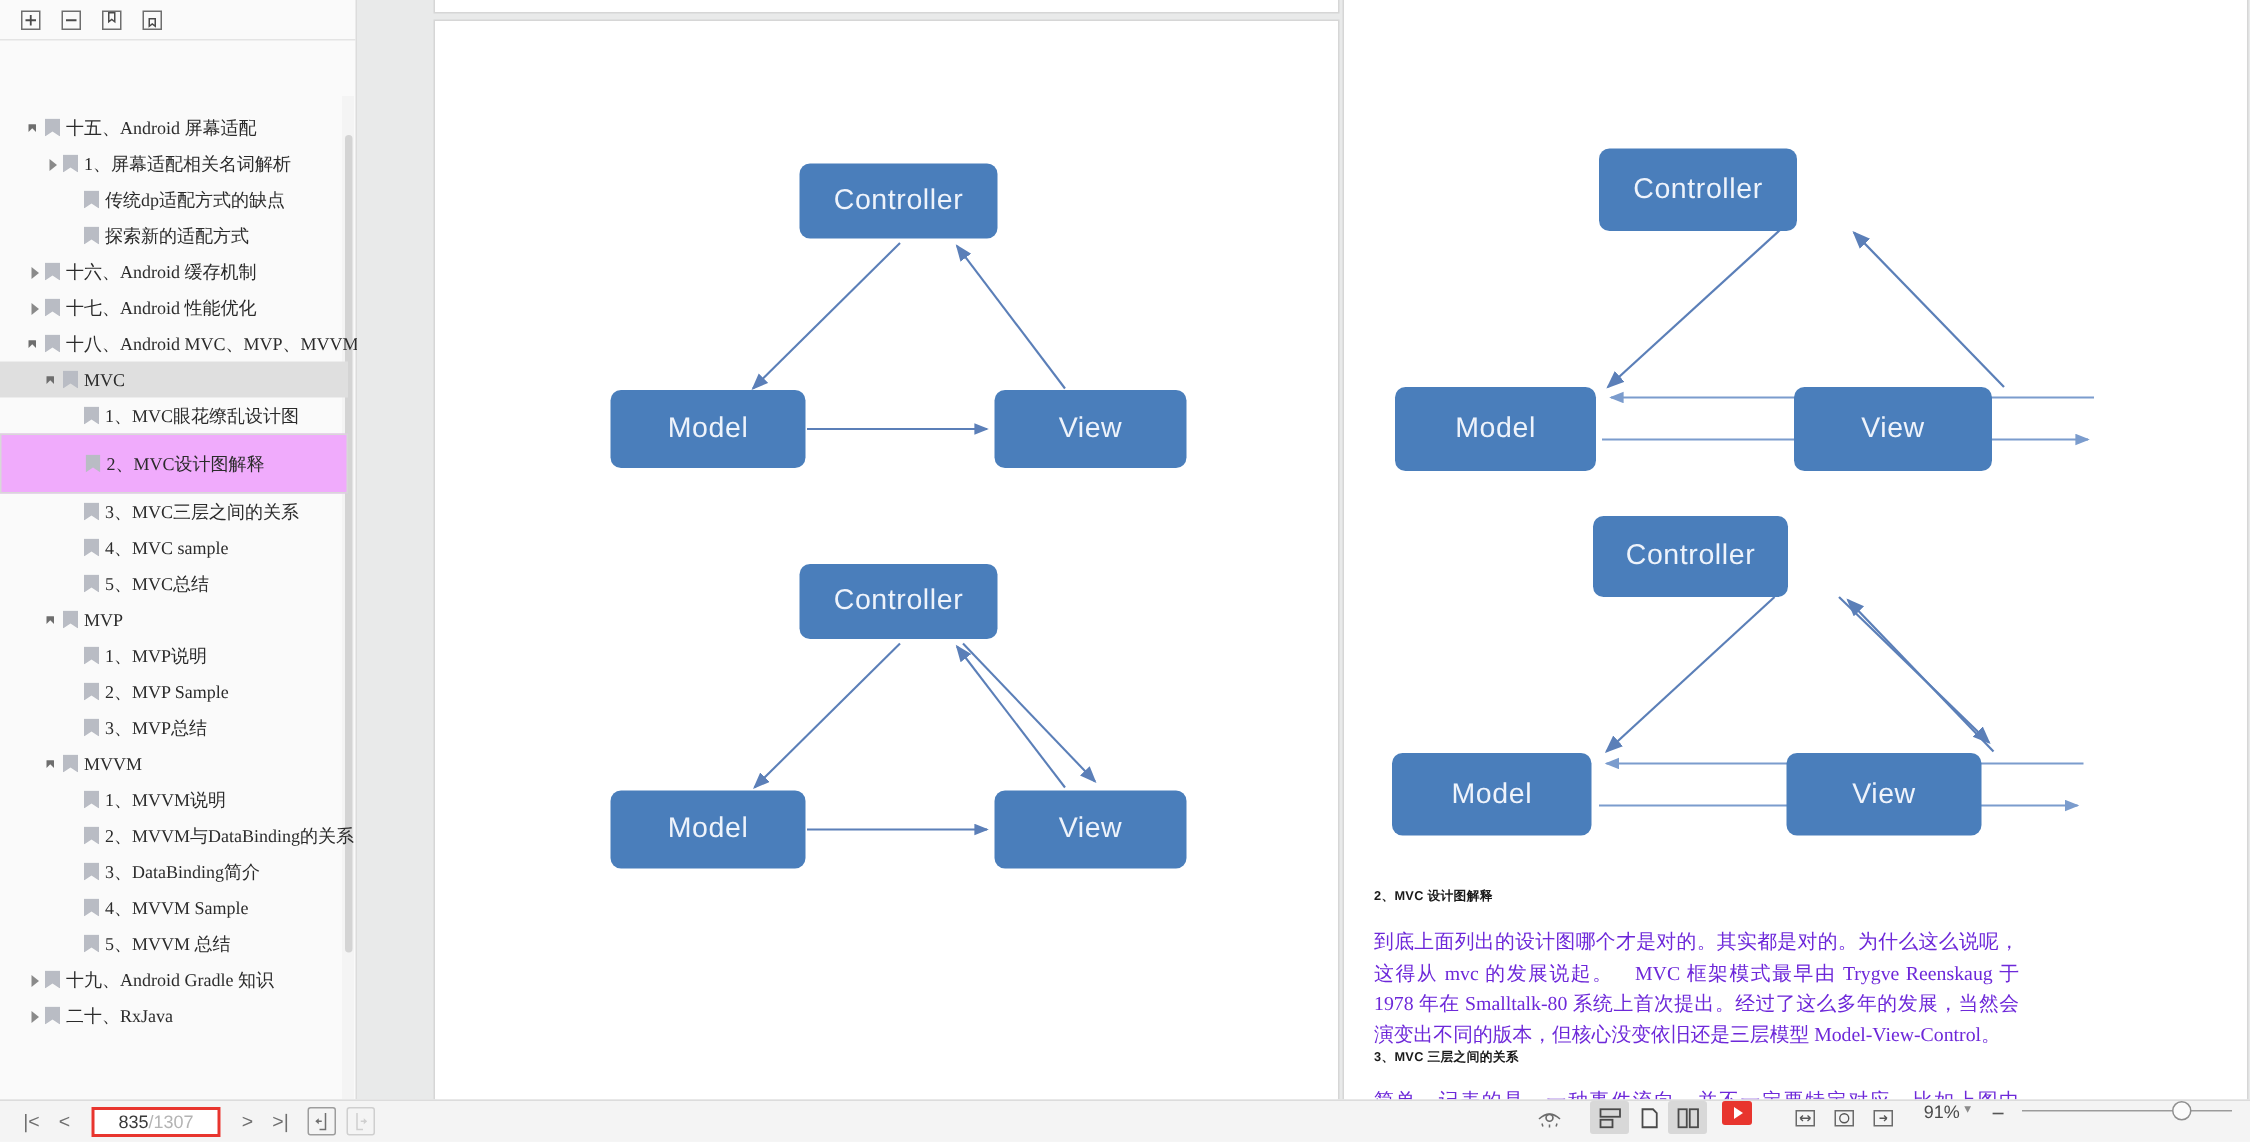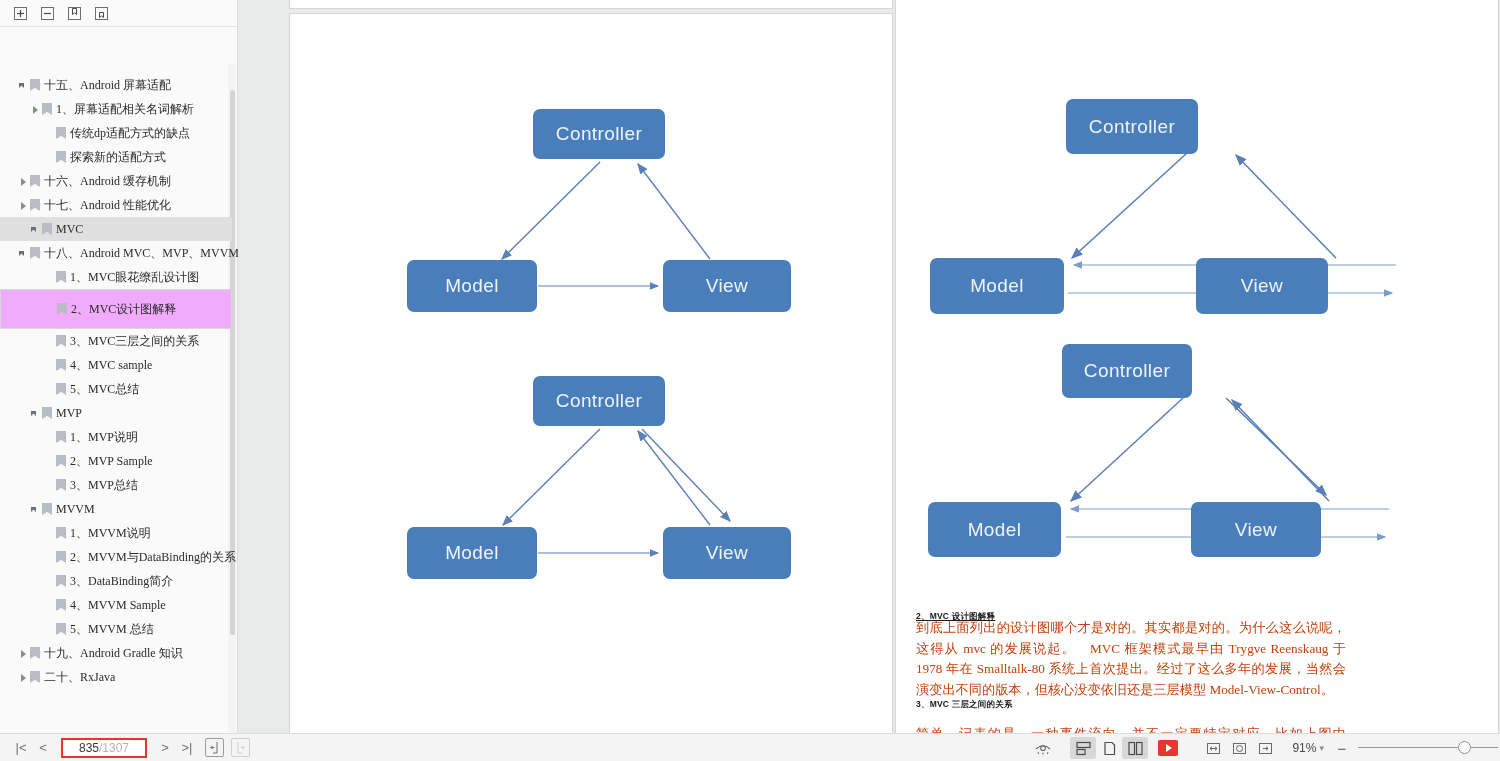--- a/index.html
+++ b/index.html
@@ -108,21 +108,21 @@
     letter-spacing: .4px;
   }
   .diagram svg { position: absolute; left: 0; top: 0; overflow: visible; }
 
   
   .sec-head {
     position: absolute; font-size: 8.5px; font-weight: bold; color: #1a1a1a;
     font-family: "Liberation Sans", sans-serif; letter-spacing: .2px;
   }
   .body-par {
-    position: absolute; font-size: 13.2px; color: #c2410c; line-height: 20.5px;
+    position: absolute; font-size: 13.2px; color: #6d28d9; line-height: 20.5px;
     font-family: "Liberation Serif", serif; width: 430px; text-align: justify;
   }
   .clip-par { overflow: hidden; height: 11px; }
 
   
   #bottombar {
     position: absolute; left: 0; bottom: 0; width: 1500px; height: 28px;
     background: #f4f4f4; border-top: 1px solid #dcdcdc;
     display: flex; align-items: center;
   }
@@ -139,21 +139,21 @@
   #pagebox .cur { color: #3a3a3a; }
   #pagebox .tot { color: #b4b4b4; }
   .sqbtn {
     width: 19px; height: 19px; border: 1px solid #9d9d9d; border-radius: 2px;
     margin-left: 7px; position: relative; cursor: pointer;
   }
   .sqbtn.dim { border-color: #cfcfcf; }
 
   #right-tools {
     position: absolute; right: 0; top: 0; height: 28px;
-    display: flex; align-items: center; padding-right: 2px; gap: 0;
+    display: flex; align-items: flex-start; padding-right: 12px; gap: 0;
   }
   .tool {
     width: 26px; height: 22px; display: flex; align-items: center;
     justify-content: center; cursor: pointer; border-radius: 2px;
   }
   .tool.active { background: #d8d8d8; }
   #playbtn {
     width: 20px; height: 16px; background: #e8352e; border-radius: 2px;
     display: flex; align-items: center; justify-content: center;
     margin: 0 10px; cursor: pointer;
@@ -244,29 +244,29 @@
           <div class="bm-row lvl1">
             <span class="tri right"></span>
             <span class="bk"></span>
             <span class="bm-label">十六、Android 缓存机制</span>
           </div>
           <div class="bm-row lvl1">
             <span class="tri right"></span>
             <span class="bk"></span>
             <span class="bm-label">十七、Android 性能优化</span>
           </div>
+          <div class="bm-row lvl1">
+            <span class="tri down"></span>
+            <span class="bk"></span>
+            <span class="bm-label">十八、Android MVC、MVP、MVVM</span>
+          </div>
           <div class="bm-row lvl2 sel">
             <span class="tri down"></span>
             <span class="bk"></span>
             <span class="bm-label">MVC</span>
-          </div>
-          <div class="bm-row lvl1">
-            <span class="tri down"></span>
-            <span class="bk"></span>
-            <span class="bm-label">十八、Android MVC、MVP、MVVM</span>
           </div>
           <div class="bm-row lvl3">
             <span class="tri"></span>
             <span class="bk"></span>
             <span class="bm-label">1、MVC眼花缭乱设计图</span>
           </div>
           <div class="bm-row lvl3 focus">
             <span class="tri"></span>
             <span class="bk"></span>
             <span class="bm-label">2、MVC设计图解释</span>
@@ -437,21 +437,21 @@
           <span>Controller</span>
         </div>
         <div class="node" style="left:32px;top:257px;width:133px;height:55px;">
           <span>Model</span>
         </div>
         <div class="node" style="left:295px;top:257px;width:130px;height:55px;">
           <span>View</span>
         </div>
       </div>
 
-      <div class="sec-head" style="left:20px;top:611px;text-decoration:underline;">2、MVC 设计图解释</div>
+      <div class="sec-head" style="left:20px;top:592px;">2、MVC 设计图解释</div>
       <div class="body-par" style="left:20px;top:618px;">到底上面列出的设计图哪个才是对的。其实都是对的。为什么这么说呢，这得从 mvc 的发展说起。　MVC 框架模式最早由 Trygve Reenskaug 于 1978 年在 Smalltalk-80 系统上首次提出。经过了这么多年的发展，当然会演变出不同的版本，但核心没变依旧还是三层模型 Model-View-Control。</div>
 
       <div class="sec-head" style="left:20px;top:699px;">3、MVC 三层之间的关系</div>
       <div class="body-par clip-par" style="left:20px;top:724px;">简单、记表的是，一种事件流向，并不一定要特定对应。比如上图中 model 1 view ...</div>
     </div>
   </div>
 
   <div id="bottombar">
 
     <div id="nav-left">

